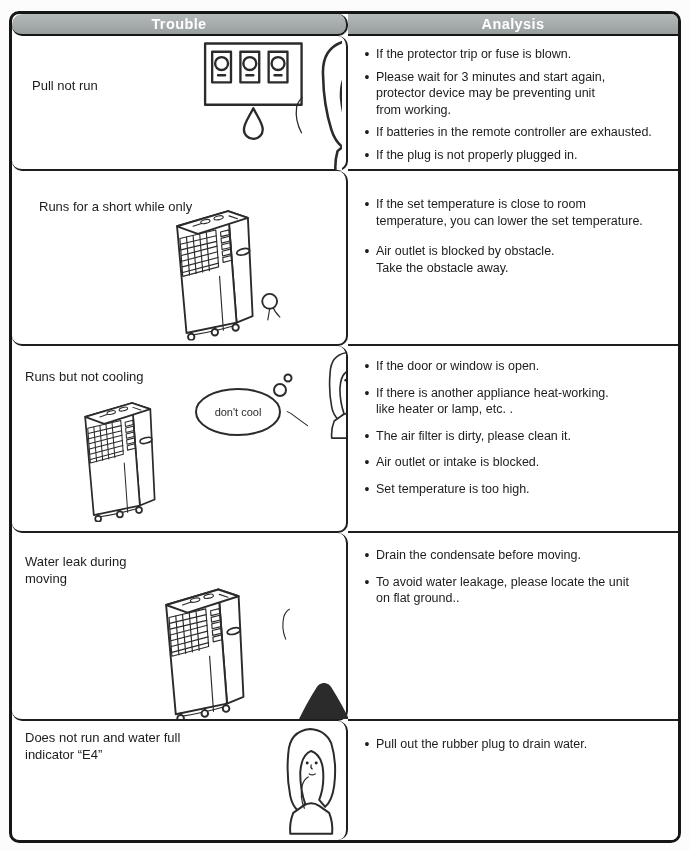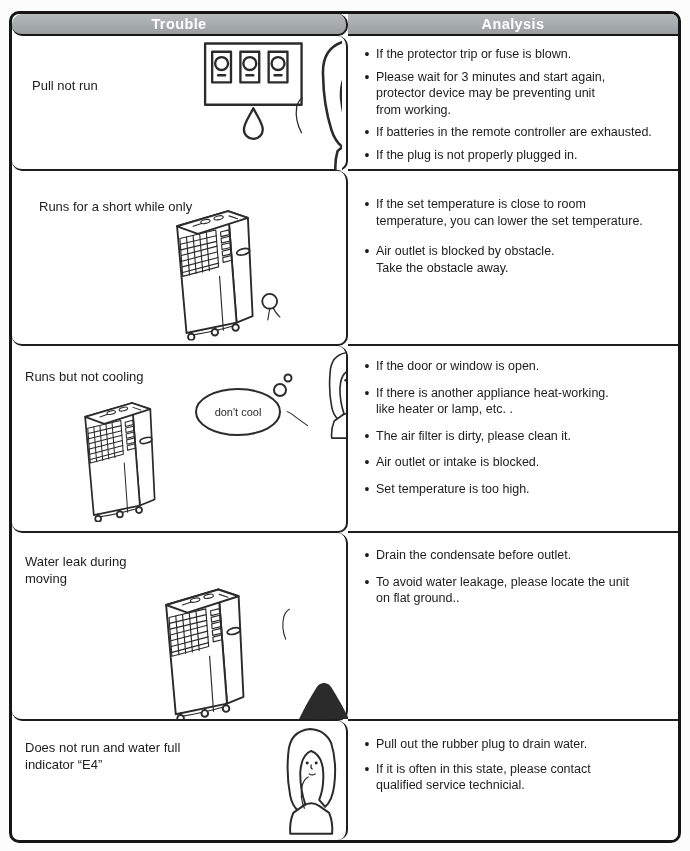--- a/index.html
+++ b/index.html
@@ -216,45 +216,41 @@
         <g>
           <use href="#sym-drop" transform="translate(148,122) scale(0.8)"></use>
           <use href="#sym-drop" transform="translate(162,133) scale(0.7)"></use>
           <use href="#sym-drop" transform="translate(174,140) scale(0.6)"></use>
         </g>
       </svg>
     </div>
     <div class="cell acell pt14">
       <ul class="bullets g10">
         <li>
-            <span class="btxt">Drain the condensate before outlet.</span>
+            <span class="btxt">Drain the condensate before moving.</span>
           </li>
         <li>
             <span class="btxt">To avoid water leakage, please locate the unit
 on flat ground..</span>
           </li>
       </ul>
     </div>
 
     <div class="cell left lastrow">
-      <div class="tlabel" style="left:13px;top:18px;">Does not run and water full
+      <div class="tlabel" style="left:13px;top:8px;">Does not run and water full
 indicator  “E4”</div>
       <svg class="illus" style="left:255px;top:4px;" width="80" height="112" viewBox="0 0 80 112">
         <g transform="translate(5,1) scale(0.98)">
           <use href="#sym-woman"></use>
           <path class="thin" stroke-width="1.8" d="M33 84 Q28 72 31 60 Q33 54 37 52"></path>
         </g>
       </svg>
     </div>
     <div class="cell acell pt20 lastrow">
       <ul class="bullets g8">
         <li>
             <span class="btxt">Pull out the rubber plug to drain water.</span>
           </li>
-        <li>
-            <span class="btxt">If it is often in this state, please contact
-qualified service technicial.</span>
-          </li>
       </ul>
     </div>
 
   </div>
 </div>
 
 </body></html>

